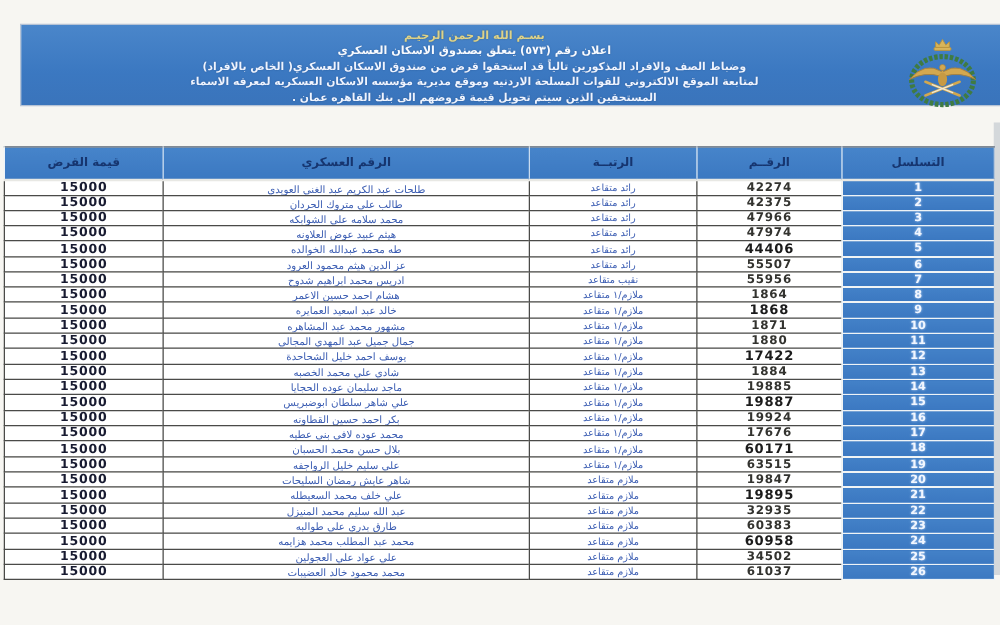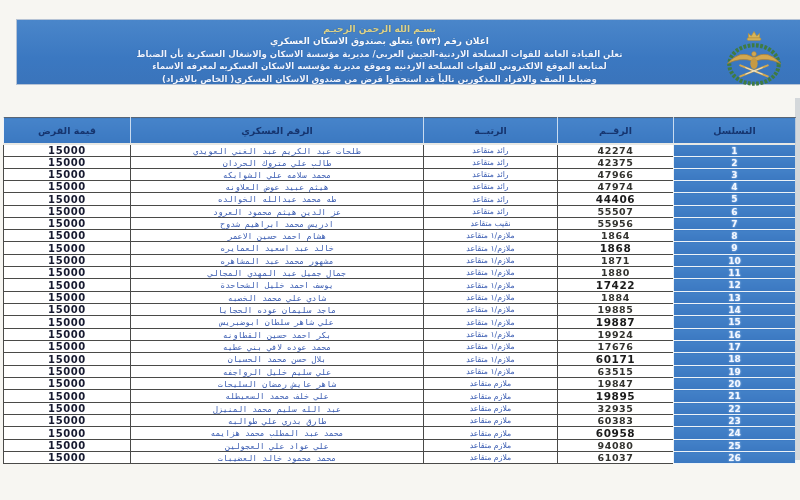--- a/index.html
+++ b/index.html
@@ -48,38 +48,38 @@
   }
   td.c-serial{
     background:linear-gradient(180deg,#4381c8,#3b78c1);
     color:#f2f7ff;font-weight:bold;font-size:9px;
     border:1px solid rgba(230,240,252,.55);
     text-shadow:0 0 2px rgba(215,232,255,.95);
   }
   td.c-number{font-size:9.5px;font-weight:600;color:#33332f;letter-spacing:.6px;}
   td.c-number.num-bold{font-size:10.5px;font-weight:800;color:#1b1b1b;}
   td.c-rank{font-size:7.8px;color:#3a5cb2;}
-  td.c-name{font-size:8.2px;color:#3a5cb2;font-family:Liberation Mono, monospace;}
+  td.c-name{font-size:8.2px;color:#3a5cb2;}
   td.c-loan{font-size:10px;font-weight:800;color:#171a30;letter-spacing:.6px;}
   
   .edge-shade{
     position:absolute;right:0;top:98px;width:5px;height:362px;
     background:rgba(140,152,170,.32);
   }
 </style>
 </head>
 <body>
 
 <div class="banner">
   <div class="banner-text" dir="rtl">
     <div class="bismillah">بسـم الله الرحمن الرحيـم</div>
     <div class="banner-line title">اعلان رقم (٥٧٣) يتعلق بصندوق الاسكان العسكري</div>
-    <div class="banner-line">تعلن القيادة العامة للقوات المسلحة الاردنية-الجيش العربي/ مديرية مؤسسة الاسكان والاشغال العسكرية بأن الضباط</div>
+    <div class="banner-line">وضباط الصف والافراد المذكورين تالياً قد استحقوا قرض من صندوق الاسكان العسكري( الخاص بالافراد)</div>
     <div class="banner-line">لمتابعة الموقع الالكتروني للقوات المسلحة الاردنيه وموقع مديرية مؤسسه الاسكان العسكريه لمعرفه الاسماء</div>
-    <div class="banner-line">وضباط الصف والافراد المذكورين تالياً قد استحقوا قرض من صندوق الاسكان العسكري( الخاص بالافراد)</div>
+    <div class="banner-line">المستحقين الذين سيتم تحويل قيمة قروضهم الى بنك القاهره عمان .</div>
   </div>
   <div class="logo">
     <svg viewBox="0 0 90 70" width="84" height="64" aria-hidden="true">
 
       <g fill="#d8b55a" stroke="#b8933d" stroke-width="0.8">
         <path d="M39 12 L39 7 L42 10 L45 5 L48 10 L51 7 L51 12 Z"></path>
         <rect x="37.5" y="12" width="15" height="2.6" rx="1.2"></rect>
       </g>
 
       <ellipse cx="45" cy="41" rx="27" ry="21" fill="none" stroke="#3f7b42" stroke-width="4.5" stroke-dasharray="3 1.6"></ellipse>
@@ -306,21 +306,21 @@
   <tr>
     <td class="c-serial">24</td>
     <td class="c-number num-bold">60958</td>
     <td class="c-rank">ملازم متقاعد</td>
     <td class="c-name">محمد عبد المطلب محمد هزايمه</td>
     <td class="c-loan">15000</td>
   </tr>
 
   <tr>
     <td class="c-serial">25</td>
-    <td class="c-number">94080</td>
+    <td class="c-number">34502</td>
     <td class="c-rank">ملازم متقاعد</td>
     <td class="c-name">علي عواد علي العجولين</td>
     <td class="c-loan">15000</td>
   </tr>
 
   <tr>
     <td class="c-serial">26</td>
     <td class="c-number">61037</td>
     <td class="c-rank">ملازم متقاعد</td>
     <td class="c-name">محمد محمود خالد العضيبات</td>

